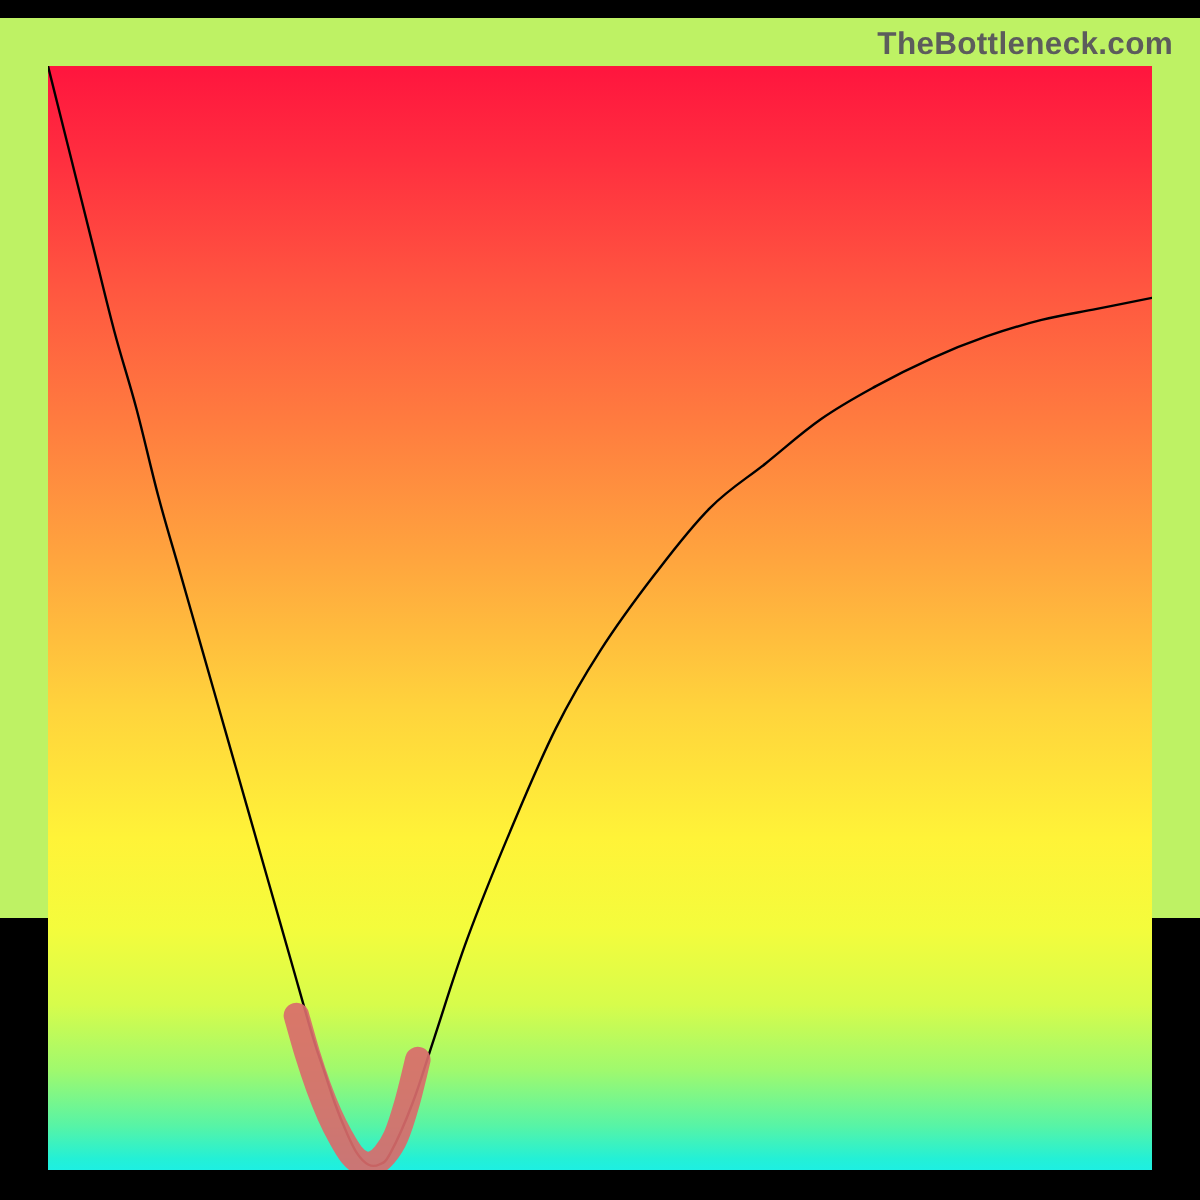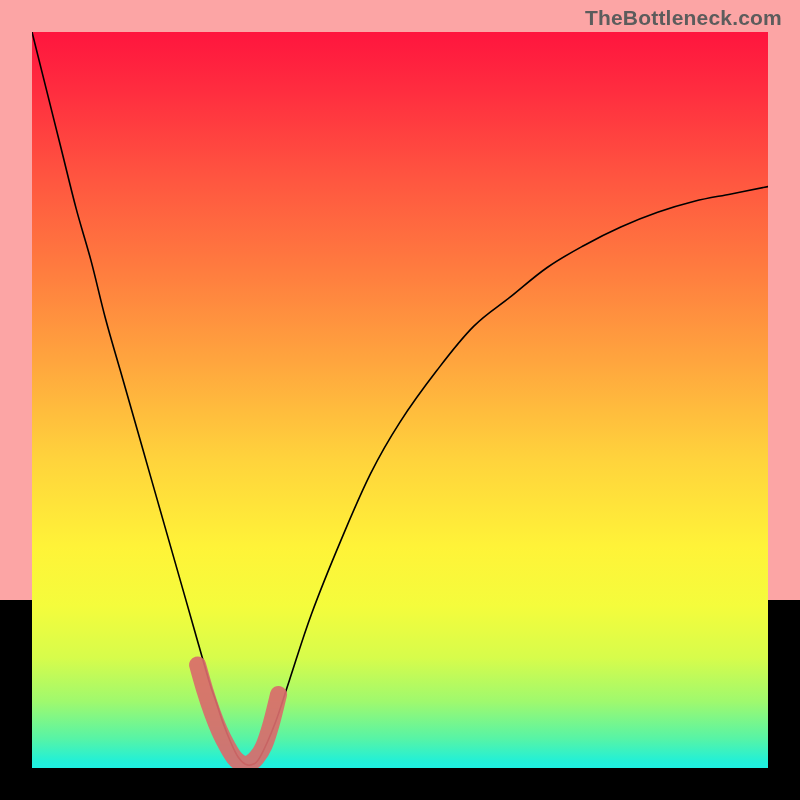--- a/index.html
+++ b/index.html
@@ -6,25 +6,25 @@
     margin: 0;
     padding: 0;
     width: 800px;
     height: 800px;
     overflow: hidden;
     background: #000;
     font-family: Arial, Helvetica, sans-serif;
   }
   .frame {
     position: absolute;
-    top: 0;
+    top: 12px;
     left: 0;
     width: 800px;
     height: 600px;
-    background: #fca5a5;
+    background: #bef264;
   }
   .plot {
     position: absolute;
     top: 32px;
     left: 32px;
     width: 736px;
     height: 736px;
     overflow: hidden;
   }
   .gradient {

